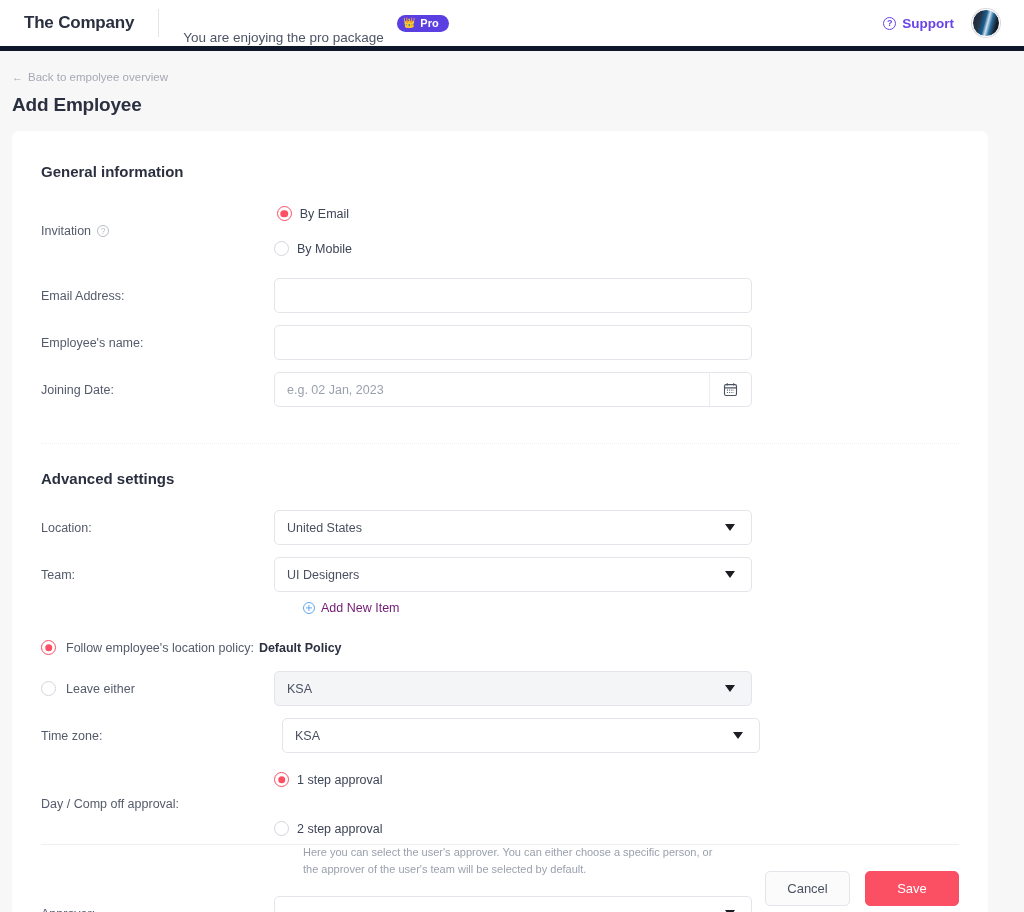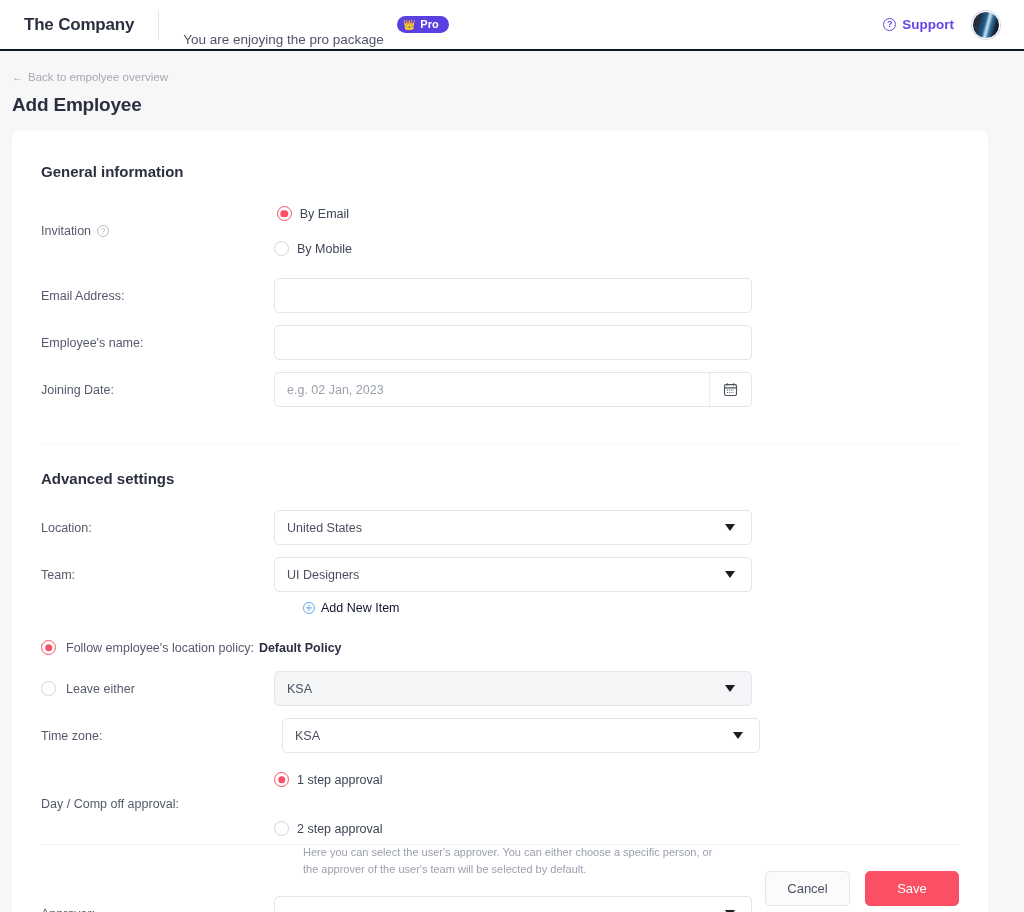--- a/index.html
+++ b/index.html
@@ -10,21 +10,21 @@
     background: #f7f7f8;
     font-family: "Liberation Sans", sans-serif;
     color: #3d4456;
     overflow: hidden;
   }
 
   
   .topbar {
     height: 51px;
     background: #ffffff;
-    border-bottom: 2px solid #0f172a;
+    border-bottom: 5px solid #0f172a;
     display: flex;
     align-items: center;
     padding: 0 24px 0 24px;
   }
   .brand {
     font-size: 17px;
     font-weight: bold;
     color: #2b3040;
     letter-spacing: -0.2px;
     padding-right: 24px;
@@ -233,21 +233,21 @@
     font-size: 12.5px;
     color: #555b6b;
   }
   .policy-row b { color: #2b3040; }
 
   .addnew {
     margin: 9px 0 0 262px;
     display: inline-flex;
     align-items: center;
     gap: 6px;
-    color: #0f172a;
+    color: #701a75;
     font-size: 12.5px;
     cursor: pointer;
   }
   .pluscirc {
     width: 12px; height: 12px;
     border: 1.2px solid #61a8f0;
     border-radius: 50%;
     position: relative;
     display: inline-block;
   }

